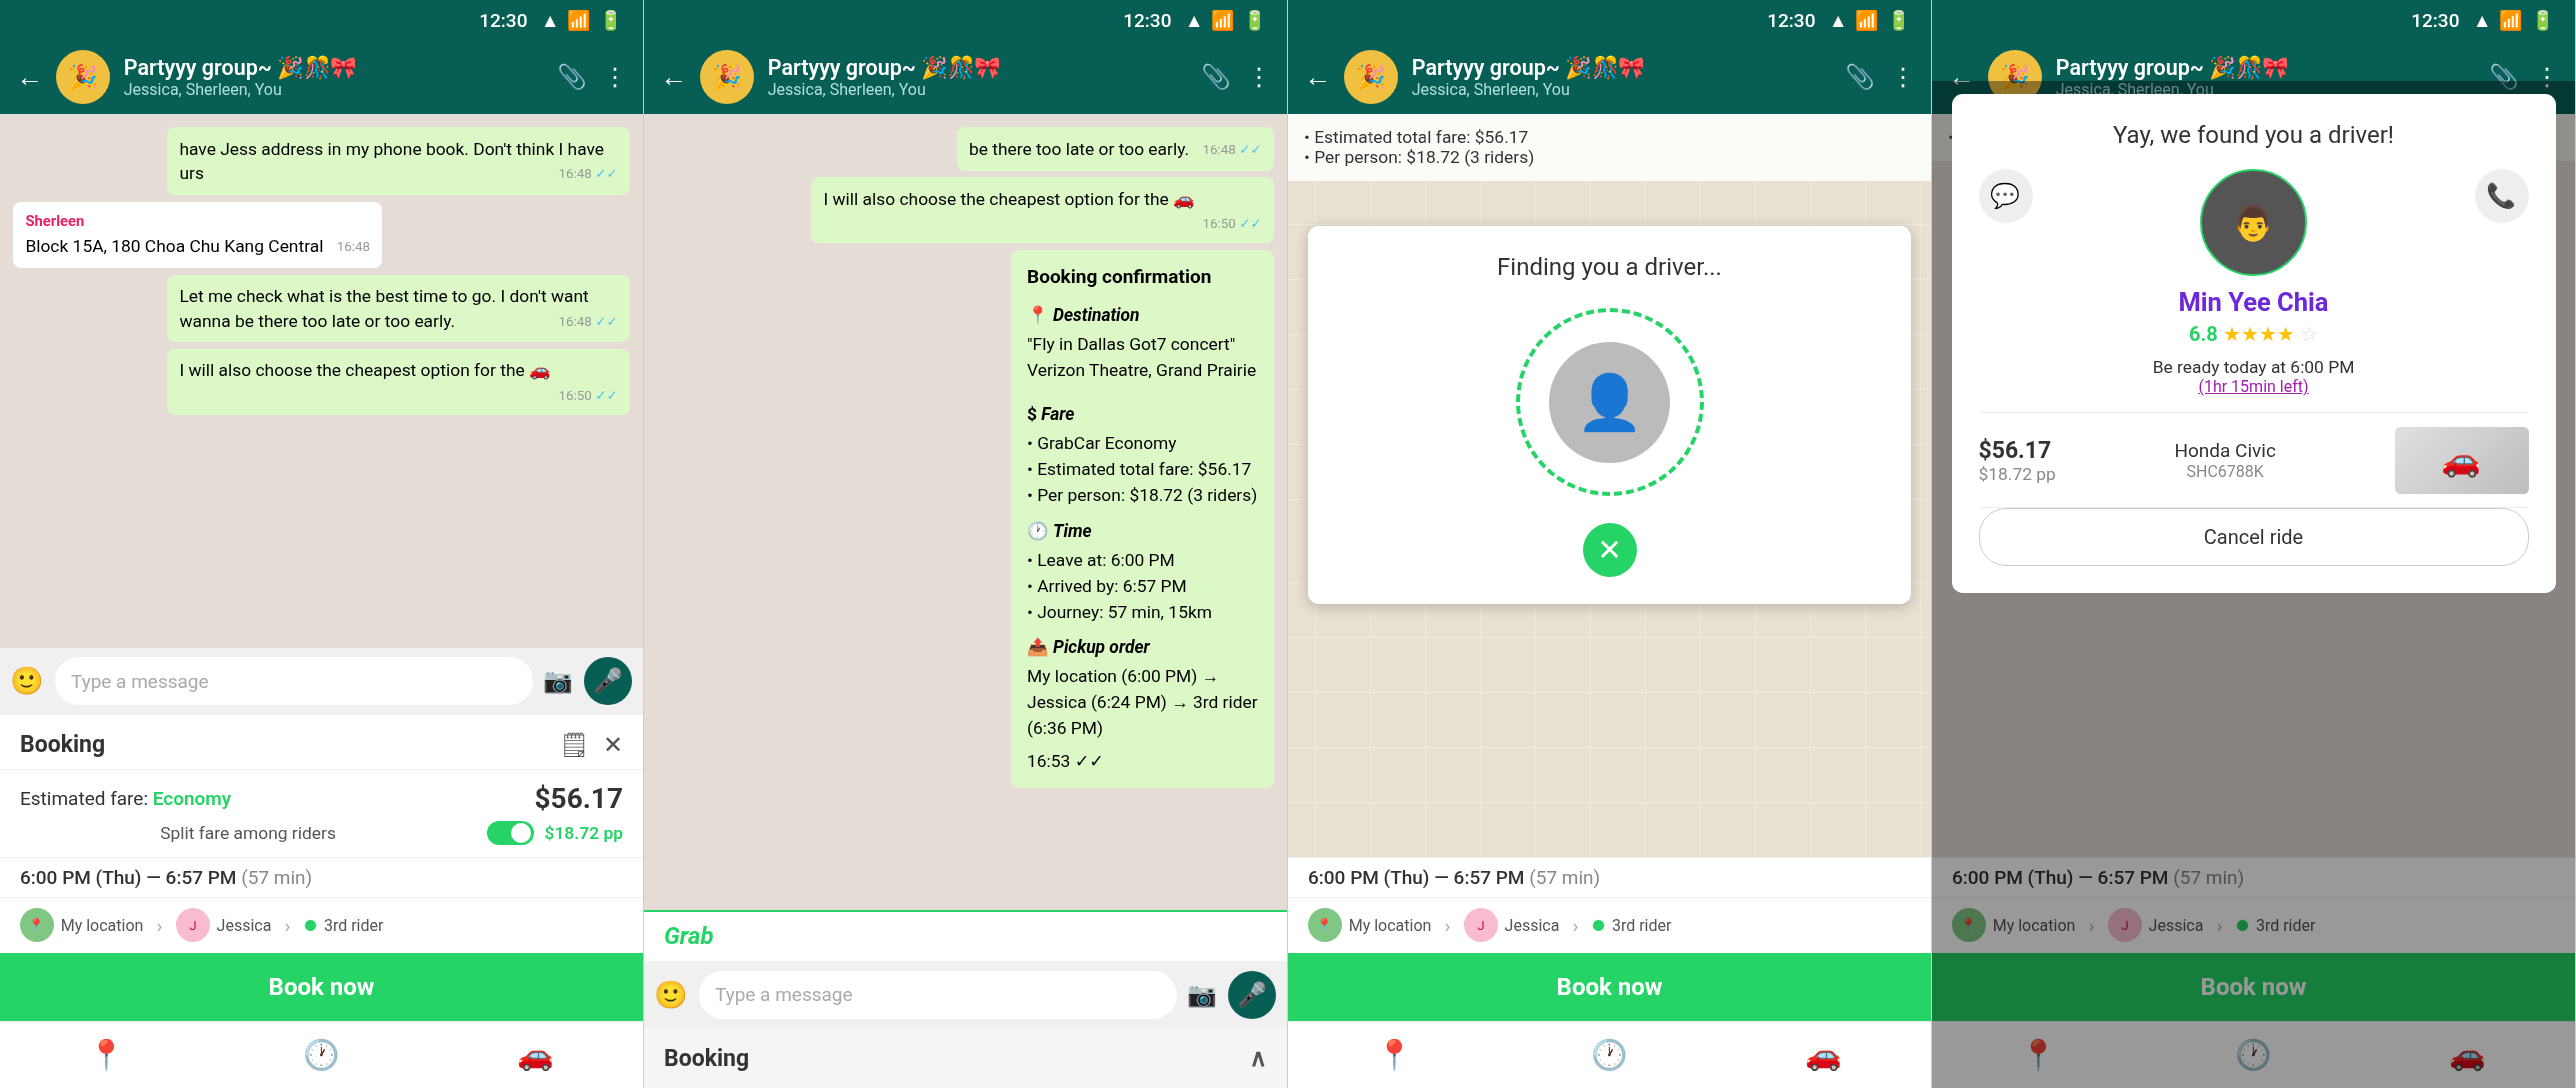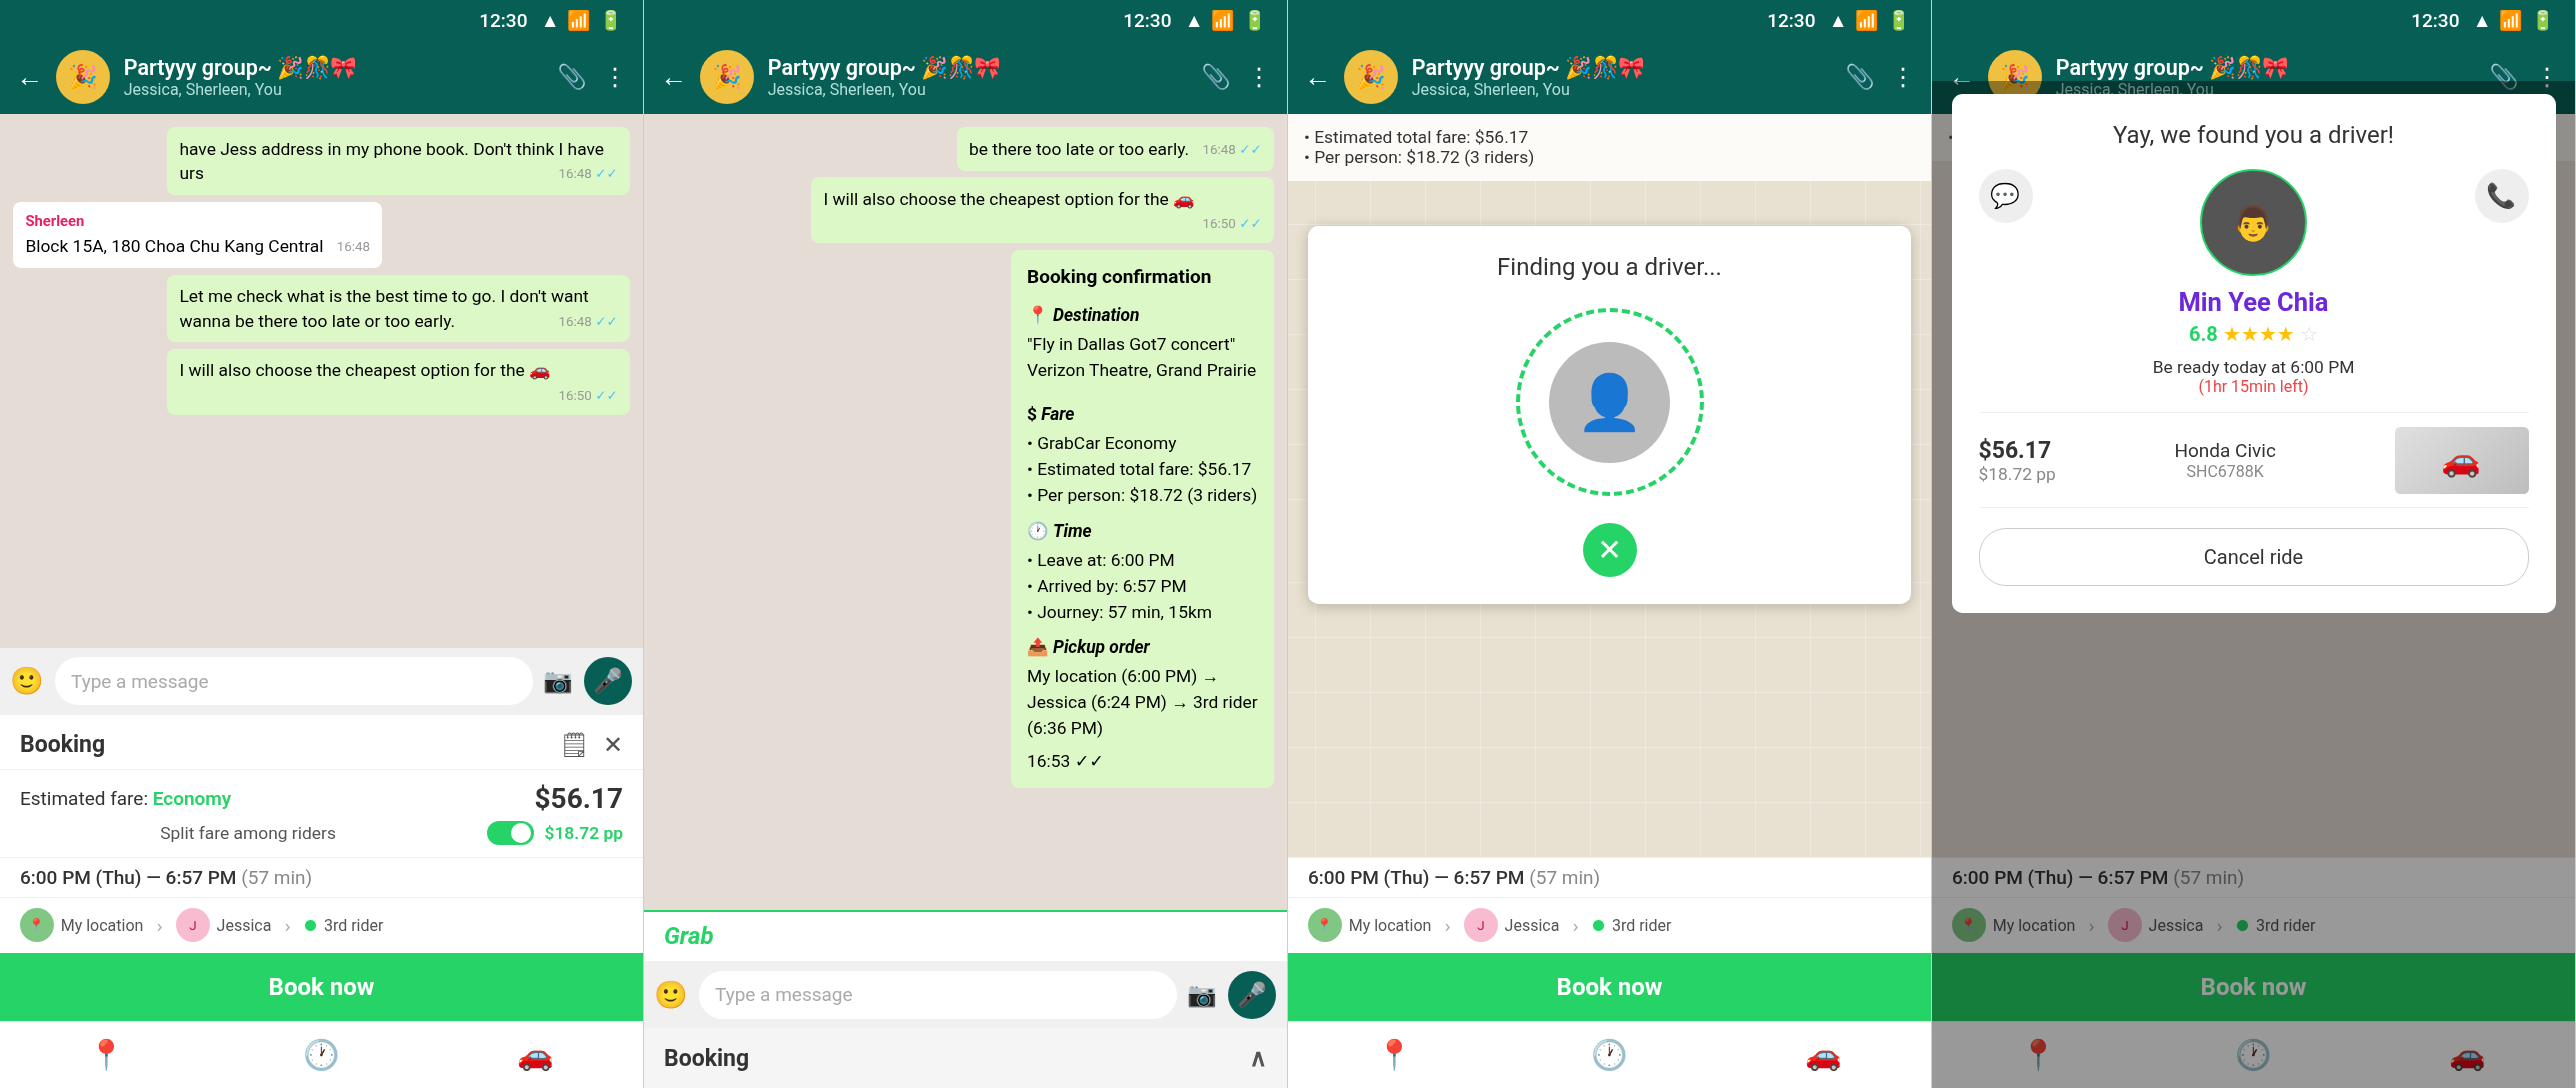--- a/index.html
+++ b/index.html
@@ -371,21 +371,21 @@
       justify-content: center;
       font-size: 40px;
       color: #ccc;
     }
     .driver-name { font-size: 25.5px; font-weight: bold; color: #6d28d9; text-align: center; margin-top: 10.7px; }
     .driver-rating { display: flex; align-items: center; justify-content: center; gap: 5.4px; margin-top: 5.4px; }
     .rating-score { font-size: 20px; color: #25d366; font-weight: bold; }
     .stars { color: #ffc107; font-size: 20px; }
     .star-empty { color: #ddd; }
     .driver-ready { font-size: 17.4px; color: #333; text-align: center; margin-top: 10.7px; }
-    .driver-ready-sub { font-size: 16px; color: #ef4444; text-align: center; }
+    .driver-ready-sub { font-size: 16px; color: #a21caf; text-align: center; text-decoration: underline; }
     .driver-details-row {
       display: flex;
       justify-content: space-between;
       align-items: center;
       margin-top: 16px;
       padding: 13.4px 0;
       border-top: 0.7px solid #eee;
       border-bottom: 0.7px solid #eee;
     }
     .driver-fare { font-size: 23px; font-weight: bold; color: #333; }
@@ -398,21 +398,20 @@
       background: linear-gradient(135deg, #e0e0e0, #bdbdbd);
       border-radius: 5.4px;
       display: flex;
       align-items: center;
       justify-content: center;
       font-size: 32px;
     }
     .driver-btns {
       display: flex;
       gap: 11px;
-      margin-top: 20px;
     }
     .cancel-ride-btn {
       flex: 1;
       border: 1.3px solid #ccc;
       background: #fff;
       border-radius: 27px;
       padding: 16px;
       font-size: 20px;
       color: #333;
       text-align: center;

